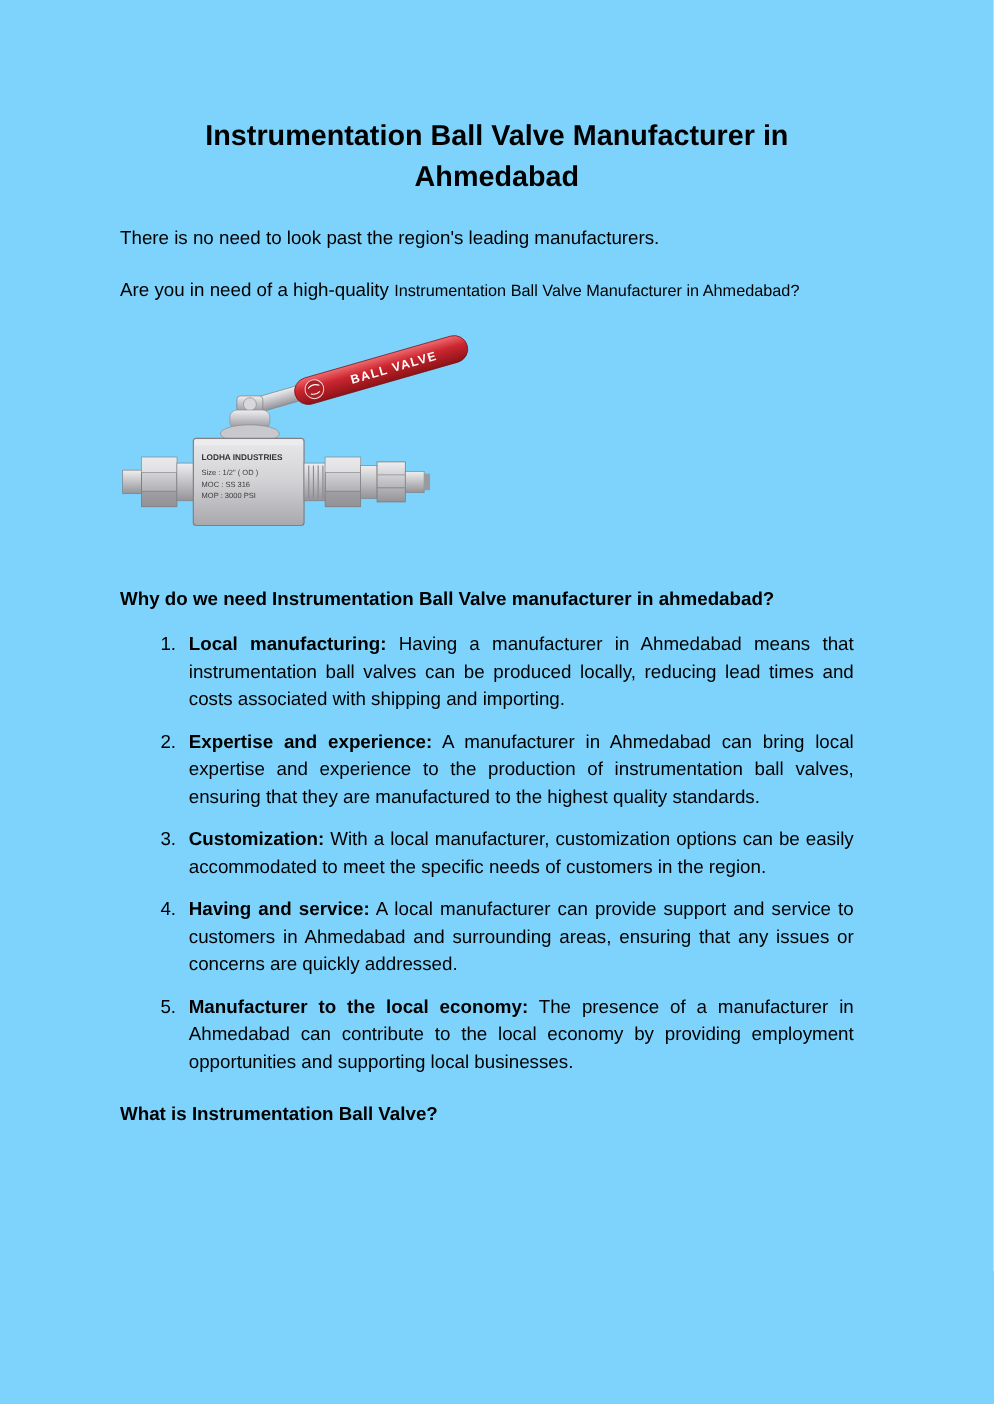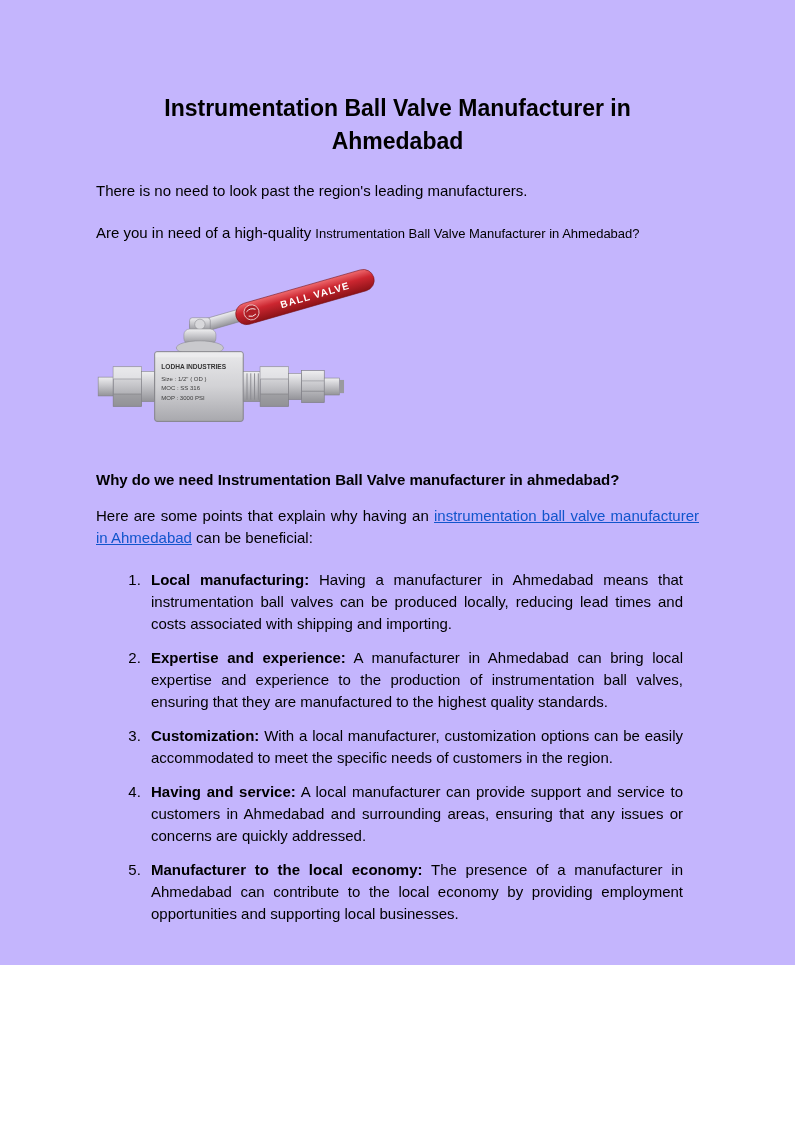--- a/index.html
+++ b/index.html
@@ -1,21 +1,21 @@
 <!DOCTYPE html>
 <html><head>
 <meta charset="utf-8">
 <style>
   * { margin: 0; padding: 0; box-sizing: border-box; }
   html, body { background: #ffffff; }
   .page {
     width: 795px;
-    height: 965px;
+    height: 1123px;
     margin: 0 auto;
-    background: #c4b5fd;
+    background: #7dd3fc;
     padding: 92px 96px 40px 96px;
     font-family: "Liberation Sans", sans-serif;
     font-size: 15px;
     color: #000000;
     overflow: hidden;
   }
   .doc-title {
     font-size: 23px;
     line-height: 33px;
     font-weight: bold;
@@ -131,24 +131,24 @@
       <rect x="218" y="112" width="24" height="34" fill="url(#gMetal)" stroke="#7c7c81" stroke-width="0.7"></rect>
       <line x1="218" y1="123" x2="242" y2="123" stroke="#9b9ba0" stroke-width="0.8"></line>
       <line x1="218" y1="134" x2="242" y2="134" stroke="#85858a" stroke-width="0.8"></line>
       <rect x="242" y="120" width="16" height="18" fill="url(#gMetal)" stroke="#808085" stroke-width="0.6"></rect>
       <rect x="258" y="122" width="5" height="14" fill="#9a9a9f"></rect>
     </svg>
   </figure>
 
   <h2 class="section-heading">Why do we need Instrumentation Ball Valve manufacturer in ahmedabad?</h2>
 
-  <p class="para why-intro"><span>Here are some points that explain why having an </span><a class="doc-link">instrumentation ball valve manufacturer in Ahmedabad</a><span> can be beneficial:</span></p>
 
   <ol class="benefits">
     <li><strong>Local manufacturing:</strong><span> Having a manufacturer in Ahmedabad means that instrumentation ball valves can be produced locally, reducing lead times and costs associated with shipping and importing.</span></li>
     <li><strong>Expertise and experience:</strong><span> A manufacturer in Ahmedabad can bring local expertise and experience to the production of instrumentation ball valves, ensuring that they are manufactured to the highest quality standards.</span></li>
     <li><strong>Customization:</strong><span> With a local manufacturer, customization options can be easily accommodated to meet the specific needs of customers in the region.</span></li>
     <li><strong>Having and service:</strong><span> A local manufacturer can provide support and service to customers in Ahmedabad and surrounding areas, ensuring that any issues or concerns are quickly addressed.</span></li>
     <li><strong>Manufacturer to the local economy:</strong><span> The presence of a manufacturer in Ahmedabad can contribute to the local economy by providing employment opportunities and supporting local businesses.</span></li>
   </ol>
 
+  <h2 class="section-heading final-heading">What is Instrumentation Ball Valve?</h2>
 
 </div>
 
 </body></html>

